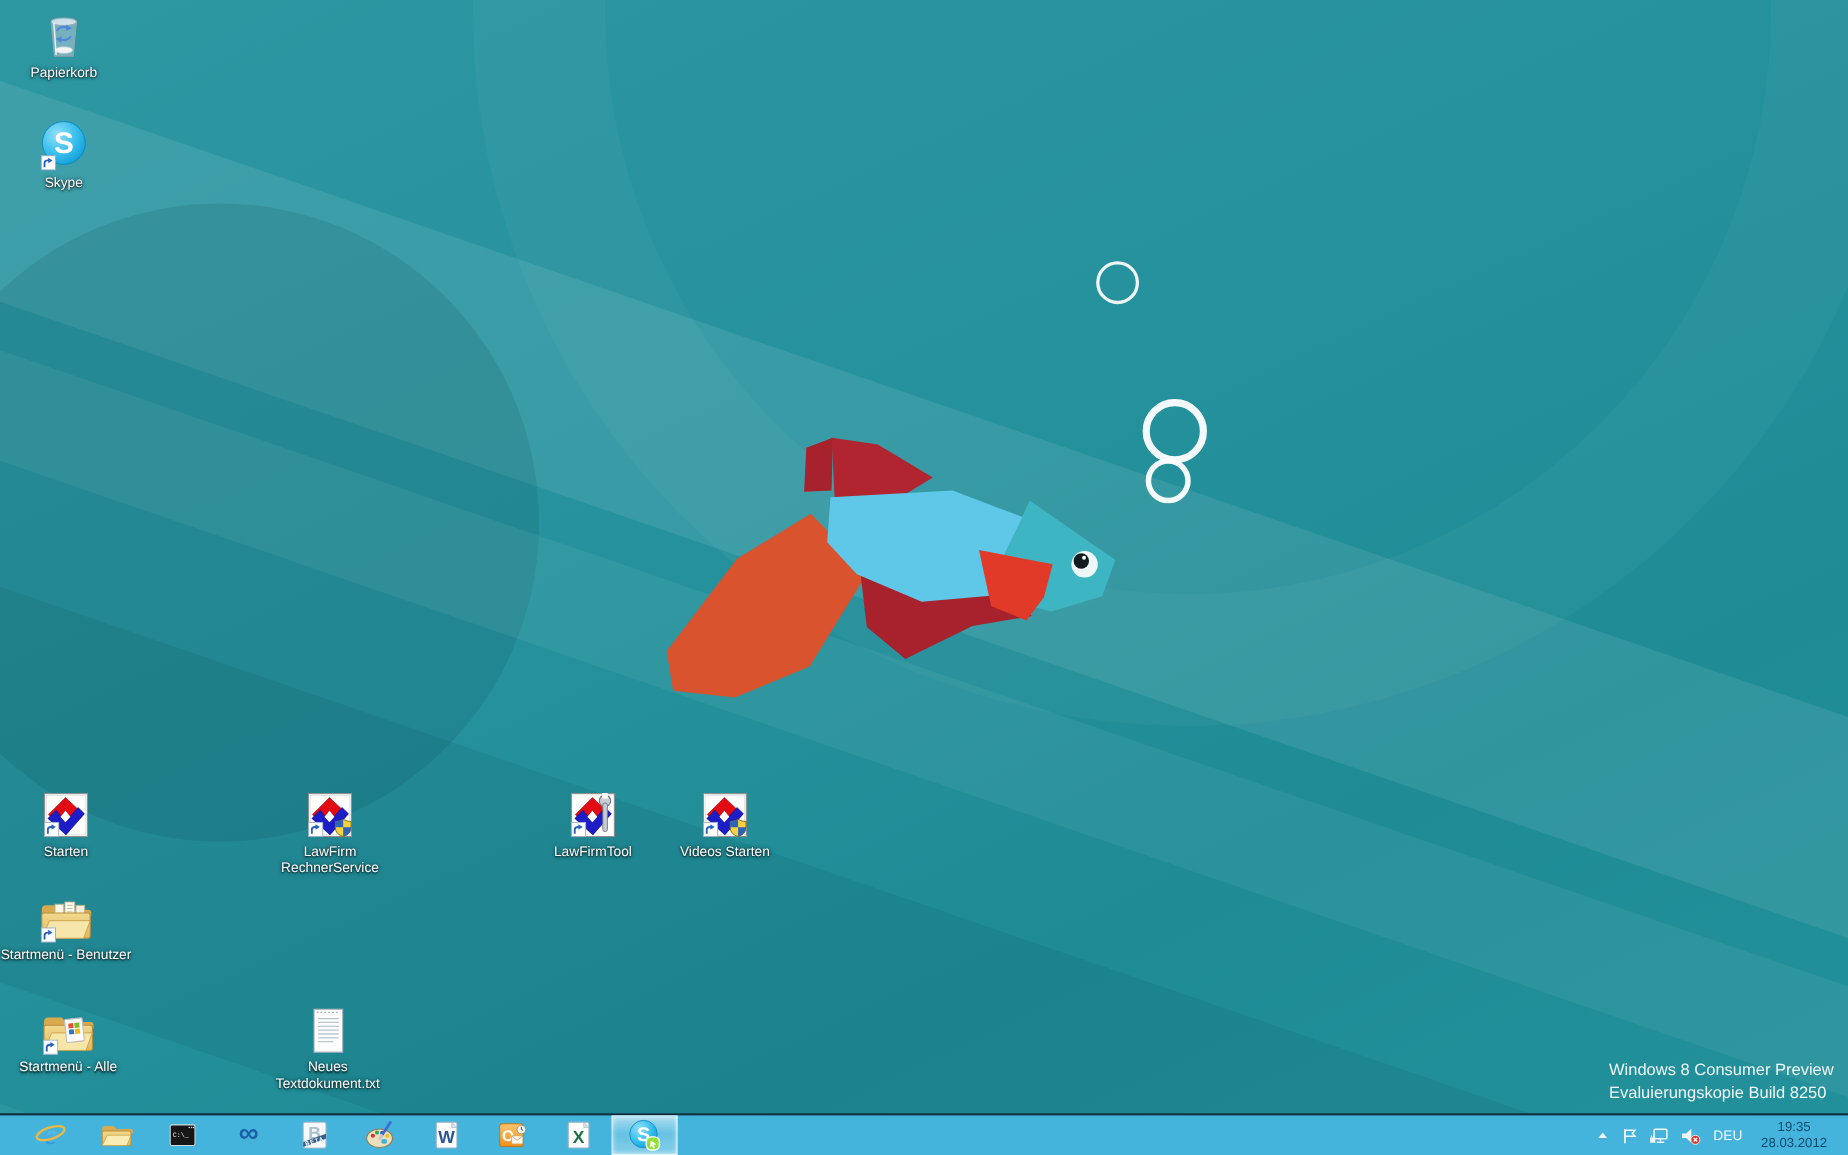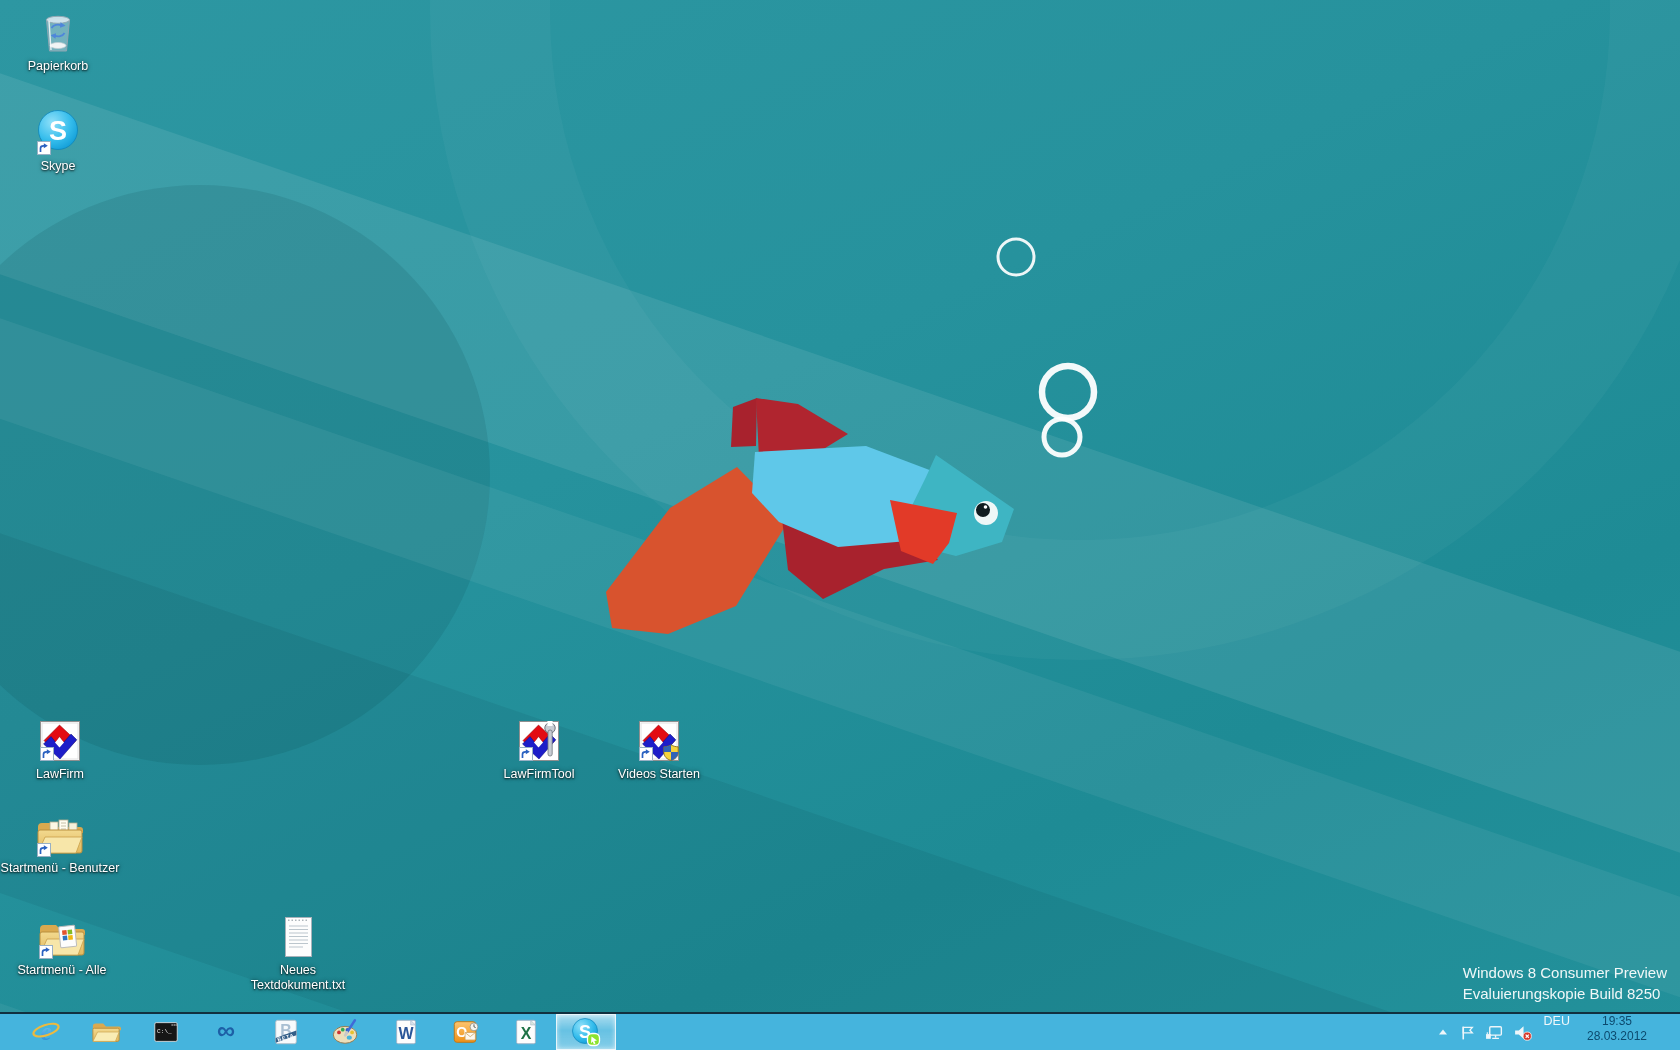--- a/index.html
+++ b/index.html
@@ -47,21 +47,21 @@
   
   .watermark{position:absolute;right:13px;bottom:46px;text-align:left;
       font-size:15px;line-height:21px;color:rgba(255,255,255,.93);}
 
   
   .taskbar{position:absolute;left:0;right:0;bottom:0;height:36px;background:#45b4dd;
       border-top:2px solid #11303f;display:flex;align-items:stretch;padding-left:16px;}
   .tb-btn{width:60px;display:flex;align-items:center;justify-content:center;box-sizing:border-box;}
   .tb-btn.active{background:linear-gradient(180deg,rgba(255,255,255,.55),rgba(255,255,255,.18) 45%,rgba(255,255,255,.34));
       border:1px solid rgba(255,255,255,.8);box-shadow:inset 0 0 5px rgba(255,255,255,.65);}
-  .tray{margin-left:auto;display:flex;gap:9px;padding-right:28px;}
+  .tray{margin-left:auto;display:flex;align-items:center;gap:9px;padding-right:14px;}
   .tray-ico{display:flex;align-items:center;justify-content:center;}
   .tray-lang{color:#f0f8fb;font-size:12.5px;margin:0 3px;}
   .tray-clock{color:#0c4a6e;font-size:12px;line-height:15px;text-align:center;min-width:70px;}
   svg text{font-family:"Liberation Sans","DejaVu Sans",sans-serif;}
   .mono{font-family:"Liberation Mono","DejaVu Sans Mono",monospace;}
   .serif{font-family:"Liberation Serif","DejaVu Serif",serif;}
 </style>
 </head>
 <body>
 
@@ -167,24 +167,36 @@
 
   <div class="dicon" id="di-lawfirm">
     <div class="ic">
       <svg width="46" height="46" viewBox="0 0 46 46">
         <rect x="3.5" y="3.5" width="39" height="39" fill="#ffffff" stroke="#8f8f8f"></rect>
         <rect x="5" y="5" width="36" height="36" fill="none" stroke="#e2e2e2"></rect>
         <use href="#lf-logo" x="3" y="3"></use>
         <use href="#sym-shortcut" x="3" y="29"></use>
       </svg>
     </div>
-    <div class="lbl">LawFirm</div>
-  </div>
-
-
+    <div class="lbl">Starten</div>
+  </div>
+
+
+  <div class="dicon" id="di-rechner">
+    <div class="ic">
+      <svg width="46" height="46" viewBox="0 0 46 46">
+        <rect x="3.5" y="3.5" width="39" height="39" fill="#ffffff" stroke="#8f8f8f"></rect>
+        <rect x="5" y="5" width="36" height="36" fill="none" stroke="#e2e2e2"></rect>
+        <use href="#lf-logo" x="3" y="3"></use>
+        <use href="#sym-shield" x="27" y="26"></use>
+        <use href="#sym-shortcut" x="3" y="29"></use>
+      </svg>
+    </div>
+    <div class="lbl">LawFirm RechnerService</div>
+  </div>
 
 
   <div class="dicon" id="di-videos">
     <div class="ic">
       <svg width="46" height="46" viewBox="0 0 46 46">
         <rect x="3.5" y="3.5" width="39" height="39" fill="#ffffff" stroke="#8f8f8f"></rect>
         <rect x="5" y="5" width="36" height="36" fill="none" stroke="#e2e2e2"></rect>
         <use href="#lf-logo" x="3" y="3"></use>
         <use href="#sym-shield" x="27" y="26"></use>
         <use href="#sym-shortcut" x="3" y="29"></use>

